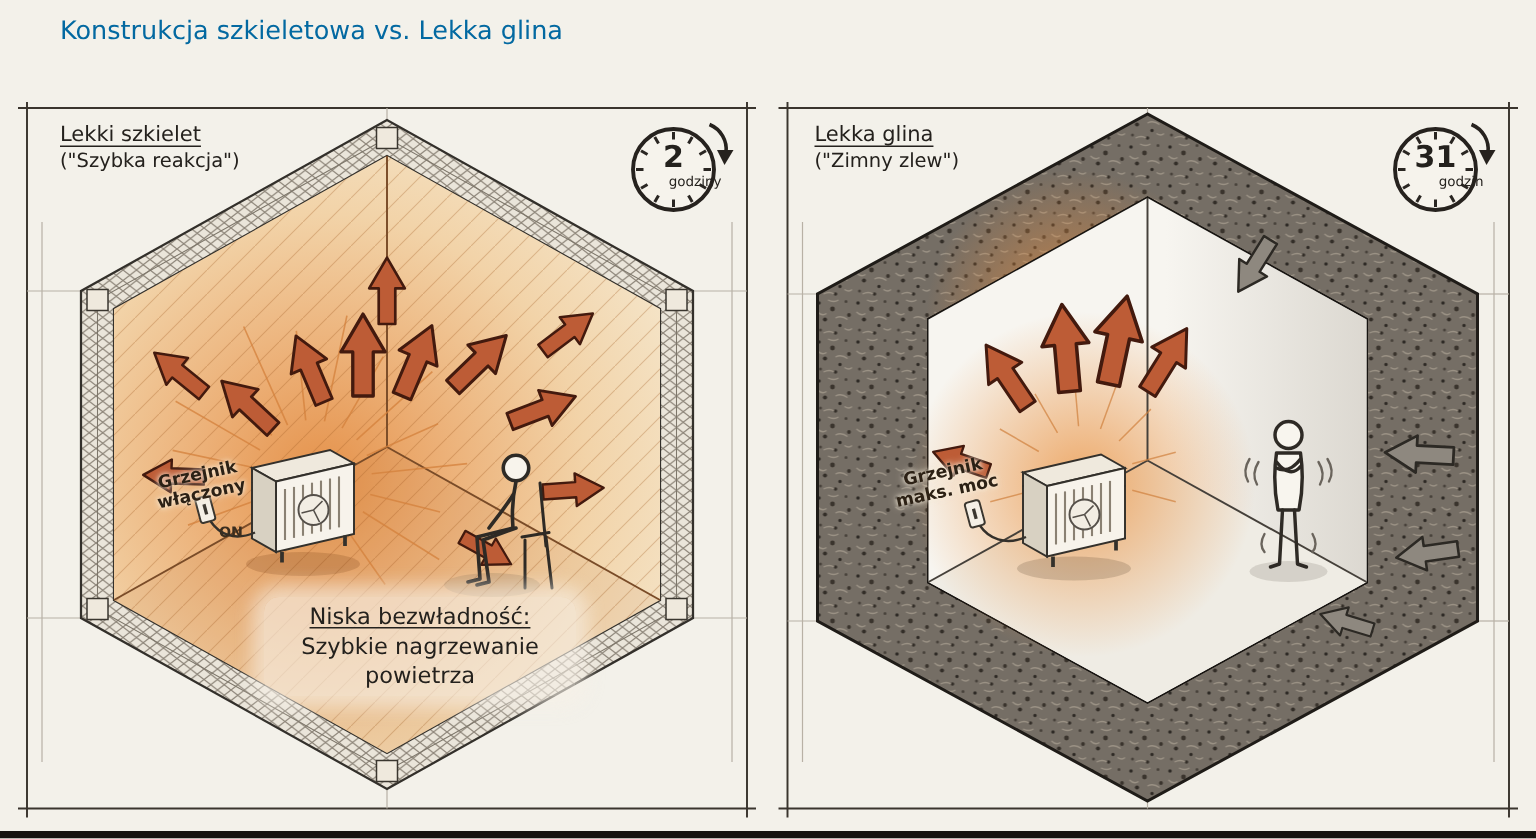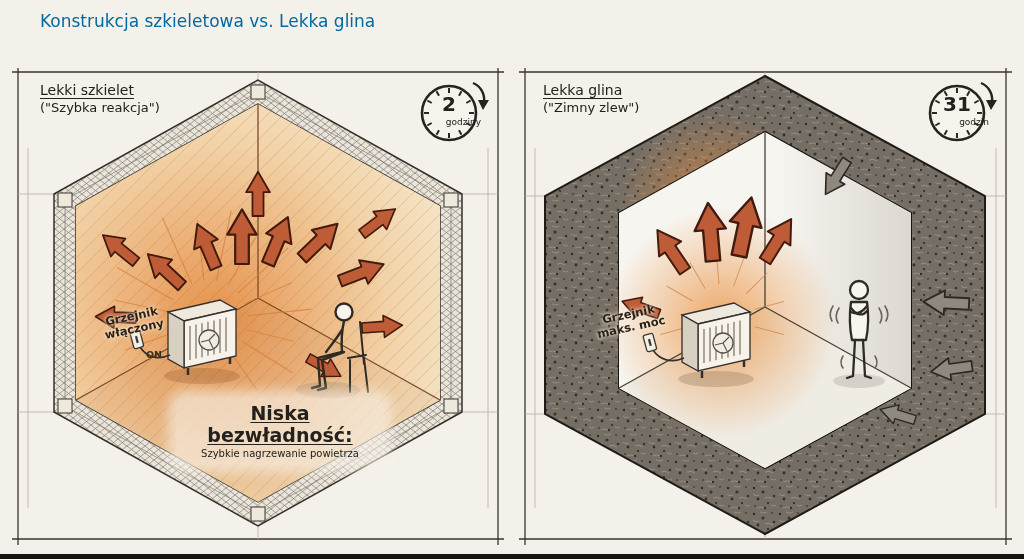--- a/index.html
+++ b/index.html
@@ -36,22 +36,22 @@
     transform:rotate(-12deg);
     text-shadow:0 0 3px rgba(248,238,220,.95), 0 0 6px rgba(248,238,220,.9); }
   .panel-left .heater-label { left:88px; top:242px; }
   .panel-right .heater-label { left:78px; top:240px; }
 
   .caption { position:absolute; width:208px; text-align:center; z-index:4;
     background:rgba(247,241,231,.62); border-radius:10px; padding:4px 6px;
     box-shadow:0 0 12px 8px rgba(247,241,231,.62); }
   .panel-left .caption { left:166px; top:330px; }
   .panel-right .caption { left:164px; top:333px; }
-  .cap-title { font-weight:bold; font-size:19px; text-decoration:underline; text-underline-offset:2px;text-align:center; }
-  .cap-body { font-size:10px; line-height:1.25; margin-top:2px; }
+  .cap-title { font-weight:normal; font-size:15px; text-decoration:underline; text-underline-offset:2px;text-align:center; }
+  .cap-body { font-size:15px; line-height:1.25; margin-top:2px; }
 
   .frame { stroke:#3a352e; stroke-width:1.3; }
   .guide { stroke:#b8b1a5; stroke-width:.8; }
   .edge-warm { stroke:#7a4c28; stroke-width:1.3; }
   .edge-cool { stroke:#45403a; stroke-width:1.3; }
   .heat-arrow { fill:#bd5c36; stroke:#431a0e; stroke-width:2.1; stroke-linejoin:round; }
   .cold-arrow { fill:#8e887f; stroke:#2c2924; stroke-width:2.1; stroke-linejoin:round; }
 
   .bottom-bar { position:absolute; left:0; bottom:0; width:100%; height:5px; background:#171310; }
 </style>

